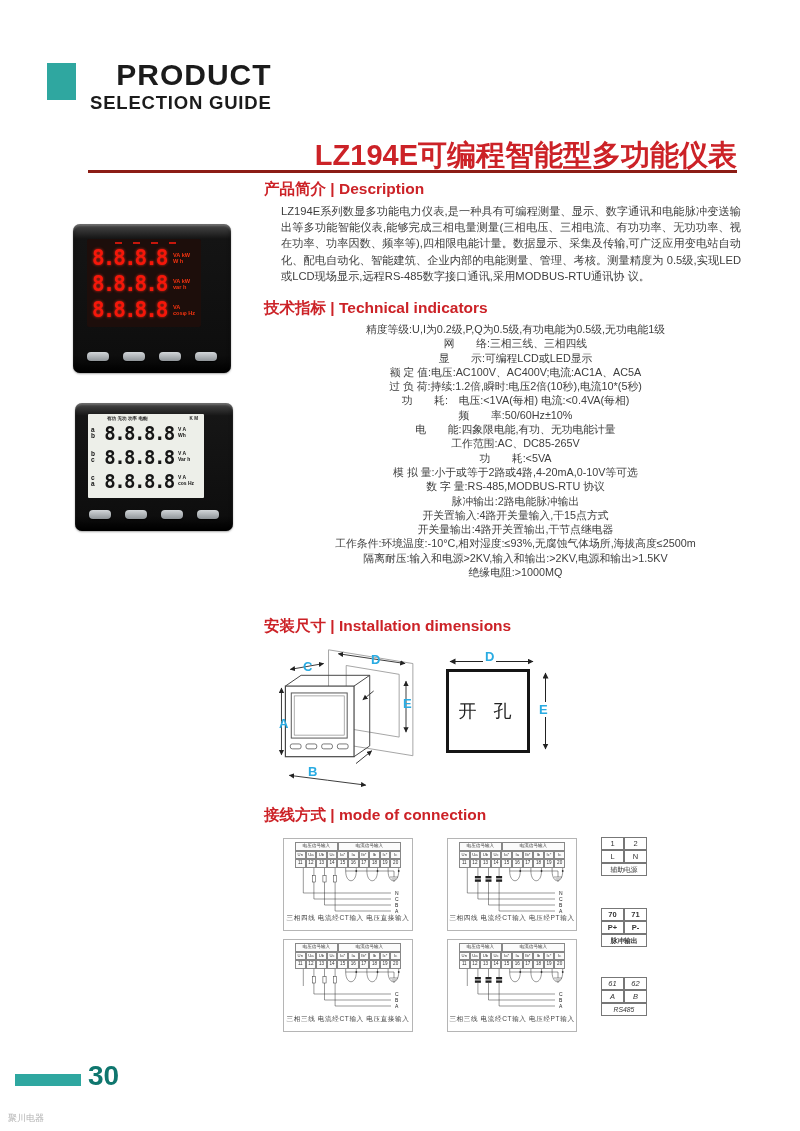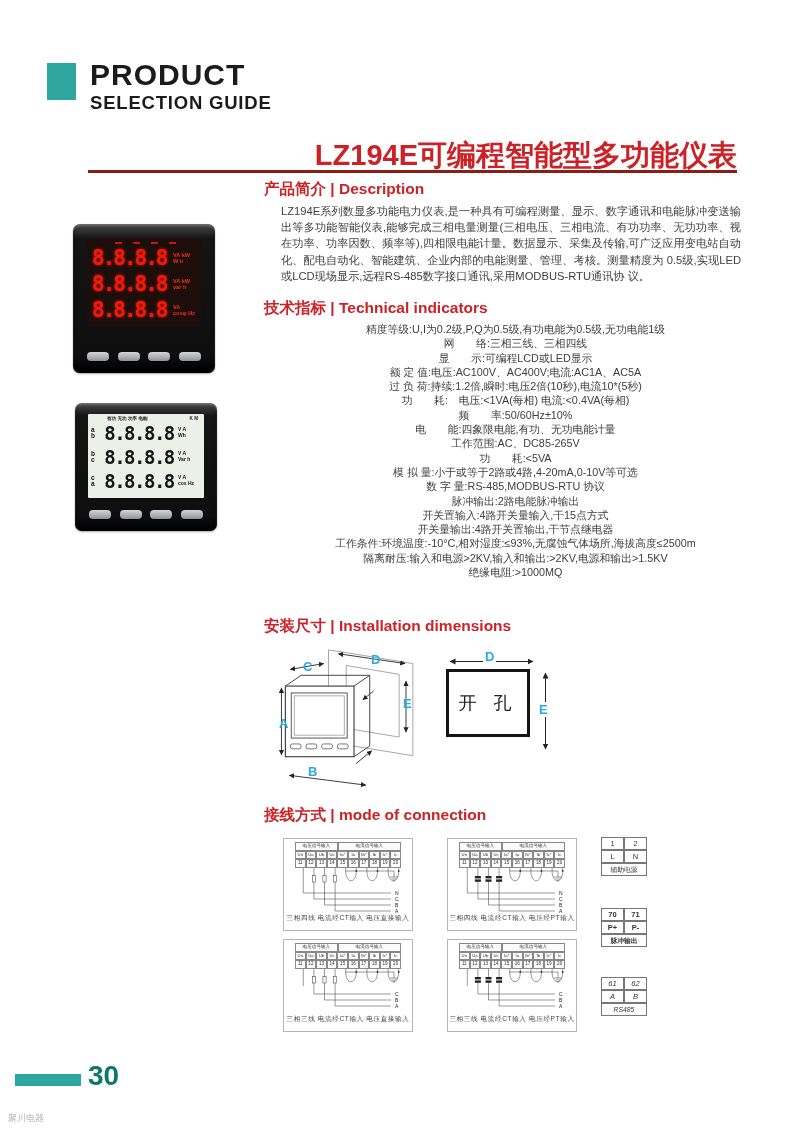--- a/index.html
+++ b/index.html
@@ -1,38 +1,38 @@
 <!DOCTYPE html>
 <html><head>
 <meta charset="utf-8">
 <style>
   html,body{margin:0;padding:0;background:#fff;}
   .page{position:relative;width:800px;height:1131px;background:#fff;overflow:hidden;
         font-family:"Liberation Sans",sans-serif;color:#3c3c3c;}
 
   
   .brand-square{position:absolute;left:47px;top:63px;width:29px;height:37px;background:#2FA7A0;}
-  .brand{position:absolute;left:90px;top:60px;color:#1b1b1b;}
+  .brand{position:absolute;left:90px;top:60px;color:#1b1b1b;text-align:right;}
   .brand-l1{font-size:30px;font-weight:bold;letter-spacing:1px;line-height:1;}
   .brand-l2{font-size:18.5px;font-weight:bold;letter-spacing:0.8px;margin-top:2px;}
 
   
   .product-title{position:absolute;right:63px;top:136px;font-size:29px;font-weight:bold;color:#CC2227;white-space:nowrap;}
   .title-rule{position:absolute;left:88px;right:63px;top:170px;height:3px;background:#8C1D15;}
 
   .sec-h{position:absolute;left:264px;font-size:15.5px;font-weight:bold;color:#CC2227;white-space:nowrap;}
   .sec-desc{top:179px;} .sec-tech{top:298px;} .sec-install{top:616px;} .sec-wiring{top:805px;}
 
   .desc-text{position:absolute;left:281px;top:203px;width:460px;font-size:11.2px;line-height:16.2px;text-align:justify;color:#3e3e3e;}
 
   .tech-lines{position:absolute;left:278px;top:322px;width:475px;font-size:10.8px;color:#3e3e3e;}
   .spec-line{line-height:14.3px;white-space:nowrap;text-align:center;}
 
   
-  .meter{position:absolute;border-radius:7px;box-shadow:inset 0 2px 2px rgba(255,255,255,.22),inset 0 -3px 4px rgba(0,0,0,.7),0 1px 2px rgba(0,0,0,.35);}
+  .meter{position:absolute;border-radius:7px;box-shadow:inset 0 2px 2px rgba(255,255,255,.22),inset 0 -3px 4px rgba(0,0,0,.7),0 1px 2px rgba(0,0,0,.35);padding-left:16px;}
   .meter-led{left:73px;top:224px;width:142px;height:149px;background:linear-gradient(#4a4a4a,#141414 10%,#0e0e0e 88%,#000);}
   .meter-lcd{left:75px;top:403px;width:142px;height:128px;background:linear-gradient(#4a4a4a,#161616 10%,#0e0e0e 88%,#000);}
   .led-display{position:absolute;left:14px;top:15px;width:114px;height:88px;background:#1d0e0b;border-radius:2px;padding:6px 3px 2px 5px;box-sizing:border-box;}
   .led-ticks{position:absolute;top:3px;left:28px;display:flex;gap:11px;}
   .led-ticks span{width:7px;height:2px;background:#c6170c;}
   .led-row{display:flex;align-items:center;height:26px;}
   .led-digits{font-family:"DejaVu Sans Mono",monospace;font-weight:bold;font-size:21px;color:#f5170a;letter-spacing:-2px;flex:1;text-shadow:0 0 3px rgba(255,45,25,.85);}
   .led-units{display:flex;flex-direction:column;width:25px;font-size:5.6px;line-height:6.4px;color:#f5330f;font-weight:bold;}
   .led-units i,.lcd-units i,.lcd-ph i{font-style:normal;}
   .meter-buttons{position:absolute;left:14px;right:14px;bottom:12px;display:flex;justify-content:space-between;}
@@ -40,21 +40,21 @@
   .lcd-display{position:absolute;left:13px;top:11px;width:116px;height:84px;background:#edefe9;border-radius:1px;padding:1px 3px;box-sizing:border-box;}
   .lcd-head{display:flex;justify-content:space-between;font-size:4.6px;color:#222;padding:1px 3px 0 16px;font-weight:bold;}
   .lcd-row{display:flex;align-items:center;height:24px;}
   .lcd-ph{display:flex;flex-direction:column;width:9px;font-size:6.5px;line-height:6px;color:#111;font-weight:bold;}
   .lcd-digits{font-family:"DejaVu Sans Mono",monospace;font-weight:bold;font-size:19px;color:#161616;letter-spacing:-1.5px;flex:1;text-align:center;}
   .lcd-units{display:flex;flex-direction:column;width:23px;font-size:5px;line-height:5.6px;color:#111;font-weight:bold;}
 
   
   .install-sketch{position:absolute;left:276px;top:640px;width:160px;height:152px;}
   .dim-label{position:absolute;font-size:13px;font-weight:bold;color:#29ABE2;}
-  .cutout-box{position:absolute;left:446px;top:669px;width:84px;height:68px;border:3.5px solid #151515;
+  .cutout-box{position:absolute;left:446px;top:669px;width:84px;height:84px;border:3.5px solid #151515;
               display:flex;align-items:center;justify-content:center;font-size:18px;letter-spacing:6px;color:#222;box-sizing:border-box;}
   .d-arrow{position:absolute;left:446px;top:657px;width:91px;height:9px;}
   .e-arrow{position:absolute;left:541px;top:669px;width:9px;height:84px;}
   .dim-over{background:#fff;padding:0 2px;}
 
   
   .wbox{position:absolute;width:130px;height:93px;border:1px solid #b5b5b5;background:#fff;box-sizing:border-box;}
   .wbox0{left:283px;top:838px;} .wbox1{left:447px;top:838px;}
   .wbox2{left:283px;top:939px;} .wbox3{left:447px;top:939px;}
   .tstrip{width:106px;margin:3px auto 0;}

